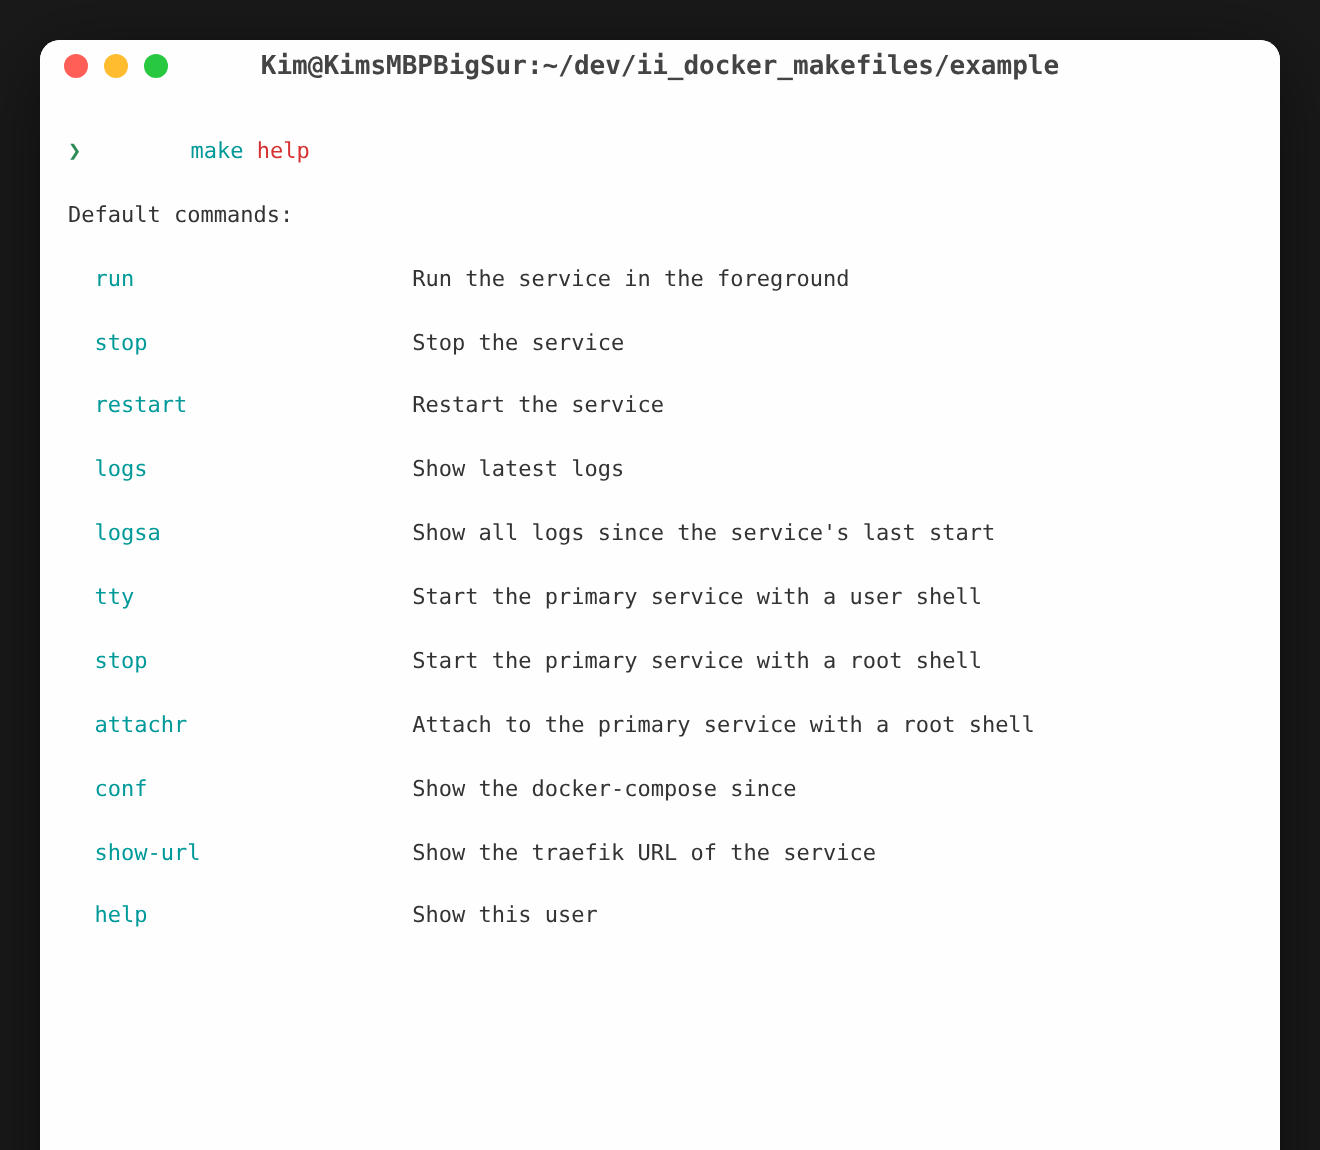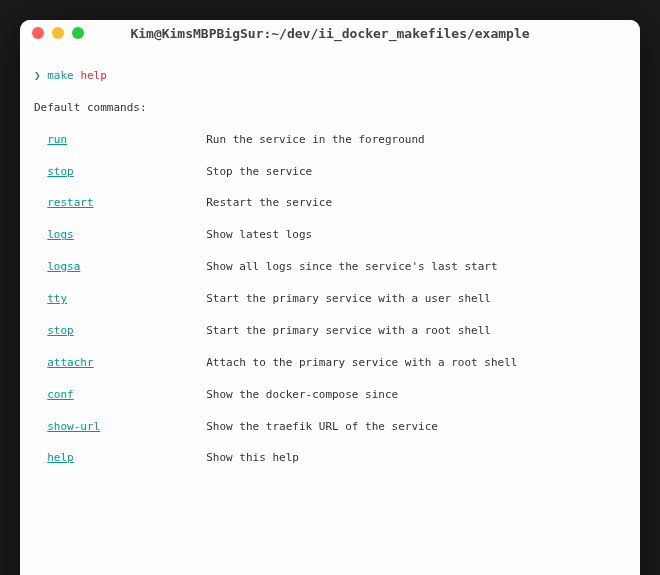--- a/index.html
+++ b/index.html
@@ -50,25 +50,25 @@
       background: #fefefe;
       color: #333;
       font-size: 11px;
       line-height: 1.45;
       padding: 6px 14px 40px 14px;
       white-space: pre;
       font-family: "Menlo", "Monaco", monospace;
     }
     .c-red { color: #d63031; }
     .c-green { color: #2e8b57; }
-    .c-teal { color: #009999; }
+    .c-teal { color: #009999; margin-left: 48px; }
     .row { display: block; }
     .cmd-row { }
     .cmd-desc-row { }
-    .cmd-name { color: #009999; display: inline-block; width: 26ch; padding-left: 2ch; text-decoration: underline; }
+    .cmd-name { color: #009999; display: inline-block; width: 26ch; padding-left: 2ch; }
     .cmd-desc { color: #333; }
   </style>
 </head>
 <body>
 
 <div class="window">
   <div class="titlebar">
     <div class="traffic">
       <span class="dot-red"></span>
       <span class="dot-yellow"></span>
@@ -83,21 +83,21 @@
 <div id="help-list"><span class="row cmd-desc-row"><span class="cmd-name">run</span><span class="cmd-desc">Run the service in the foreground</span></span>
 <span class="row cmd-desc-row"><span class="cmd-name">stop</span><span class="cmd-desc">Stop the service</span></span>
 <span class="row cmd-desc-row"><span class="cmd-name">restart</span><span class="cmd-desc">Restart the service</span></span>
 <span class="row cmd-desc-row"><span class="cmd-name">logs</span><span class="cmd-desc">Show latest logs</span></span>
 <span class="row cmd-desc-row"><span class="cmd-name">logsa</span><span class="cmd-desc">Show all logs since the service's last start</span></span>
 <span class="row cmd-desc-row"><span class="cmd-name">tty</span><span class="cmd-desc">Start the primary service with a user shell</span></span>
 <span class="row cmd-desc-row"><span class="cmd-name">stop</span><span class="cmd-desc">Start the primary service with a root shell</span></span>
 <span class="row cmd-desc-row"><span class="cmd-name">attachr</span><span class="cmd-desc">Attach to the primary service with a root shell</span></span>
 <span class="row cmd-desc-row"><span class="cmd-name">conf</span><span class="cmd-desc">Show the docker-compose since</span></span>
 <span class="row cmd-desc-row"><span class="cmd-name">show-url</span><span class="cmd-desc">Show the traefik URL of the service</span></span>
-<span class="row cmd-desc-row"><span class="cmd-name">help</span><span class="cmd-desc">Show this help</span></span>
+<span class="row cmd-desc-row"><span class="cmd-name">help</span><span class="cmd-desc">Show this user</span></span>
 </div>
 <span class="row"> </span>
 
 
 
 
 
 
 
 

